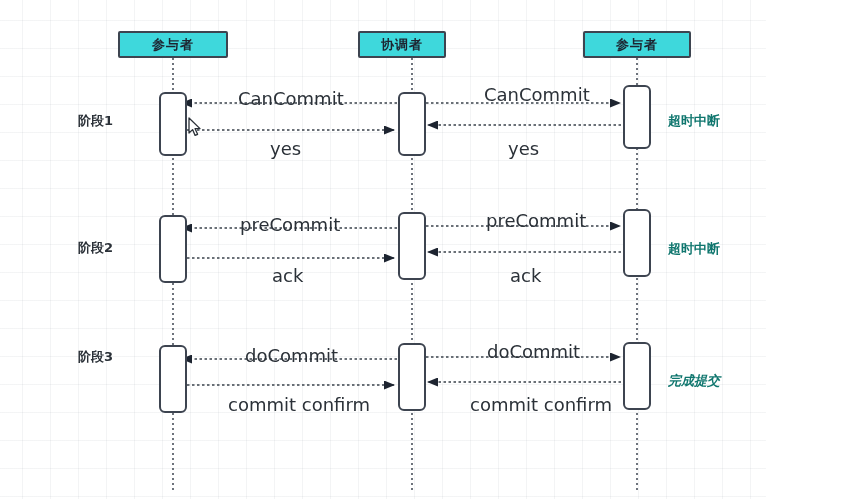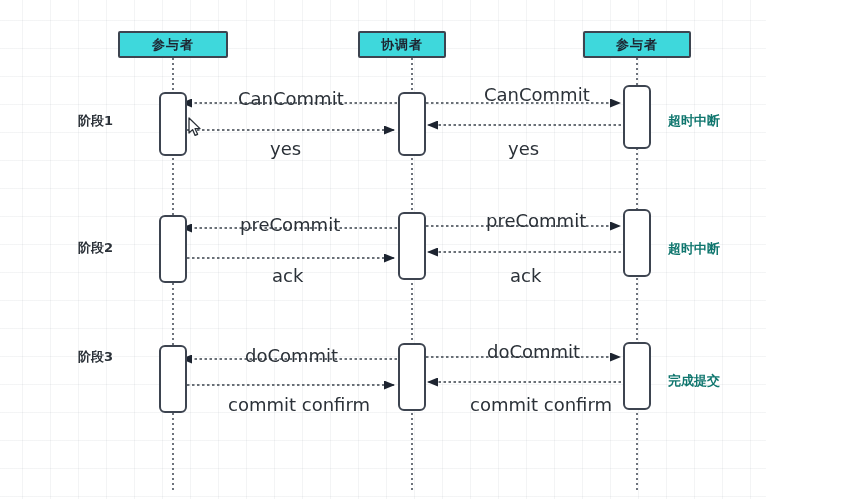--- a/index.html
+++ b/index.html
@@ -133,21 +133,21 @@
   <div class="actor-head" id="actor-0" style="left: 118px; top: 31px; width: 110px;">参与者</div>
   <div class="actor-head" id="actor-1" style="left: 358px; top: 31px; width: 88px;">协调者</div>
   <div class="actor-head" id="actor-2" style="left: 583px; top: 31px; width: 108px;">参与者</div>
 
   <div class="phase-label" id="phase-label-0" style="left: 78px; top: 112px;">阶段1</div>
   <div class="phase-label" id="phase-label-1" style="left: 78px; top: 239px;">阶段2</div>
   <div class="phase-label" id="phase-label-2" style="left: 78px; top: 348px;">阶段3</div>
 
   <div class="side-note" id="side-note-0" style="left: 668px; top: 112px;">超时中断</div>
   <div class="side-note" id="side-note-1" style="left: 668px; top: 240px;">超时中断</div>
-  <div class="side-note" id="side-note-2" style="left: 668px; top: 372px;">完成提交</div>
+  <div class="side-note" id="side-note-2" style="left: 668px; top: 372px; font-style: italic;">完成提交</div>
 
   <div id="overlay">
       <div class="activation" style="left: 159px; top: 92px; height: 64px;"></div>
       <div class="activation" style="left: 398px; top: 92px; height: 64px;"></div>
       <div class="activation" style="left: 623px; top: 85px; height: 64px;"></div>
       <div class="msg-label" style="left: 238px; top: 88px;">CanCommit</div>
       <div class="msg-label" style="left: 484px; top: 84px;">CanCommit</div>
       <div class="msg-label" style="left: 270px; top: 138px;">yes</div>
       <div class="msg-label" style="left: 508px; top: 138px;">yes</div>
       <div class="activation" style="left: 159px; top: 215px; height: 68px;"></div>

